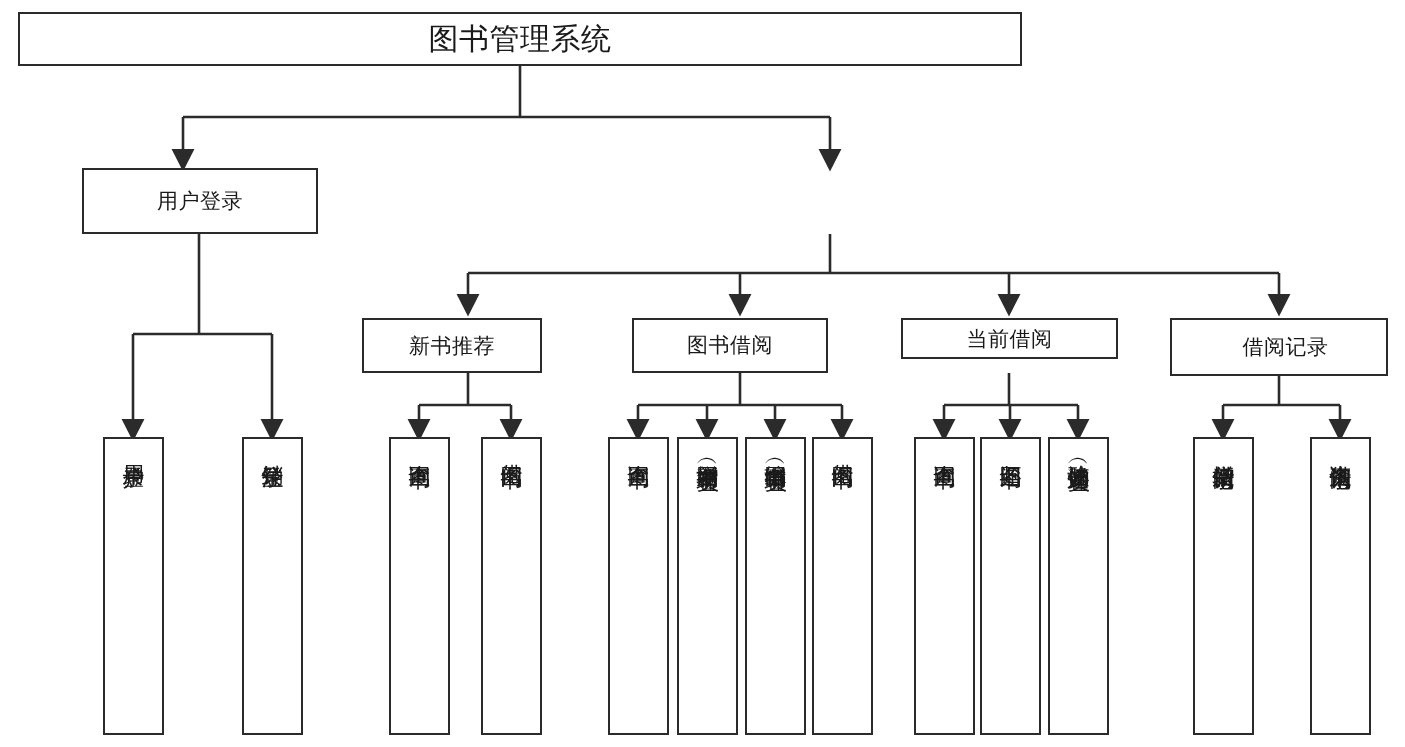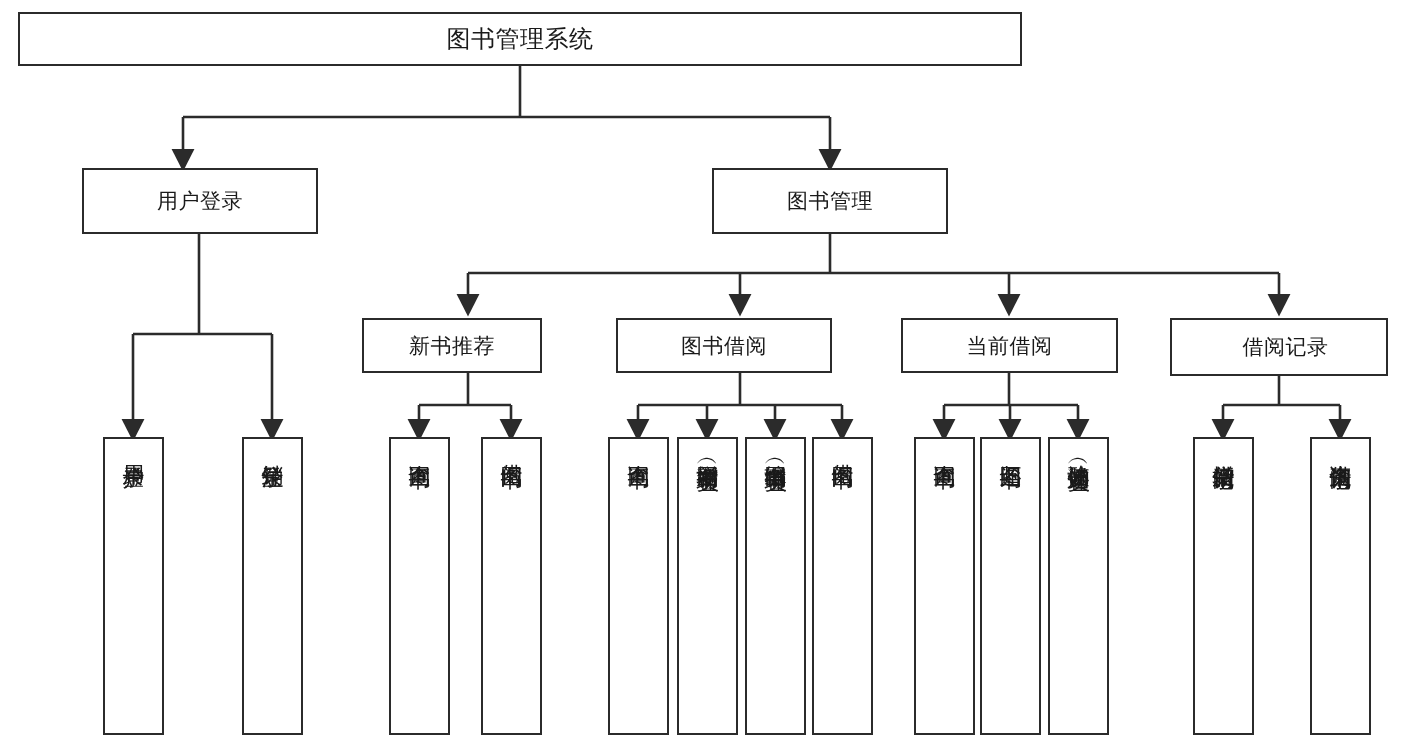--- a/index.html
+++ b/index.html
@@ -34,21 +34,21 @@
     align-items: center;
     justify-content: center;
     color: #1a1a1a;
   }
   .node .label {
     font-size: 21px;
     line-height: 1.12;
     letter-spacing: 0.5px;
     white-space: nowrap;
   }
-  .node.root .label { font-size: 24px; }
+  .node.root .label { font-size: 30px; }
   .node.lvl2 .label { font-size: 21px; }
   .node.lvl3 .label { font-size: 21px; }
   .node.leaf {
     align-items: flex-start;
     justify-content: center;
     padding-top: 8px;
   }
   .node.leaf .label {
     writing-mode: vertical-rl;
     text-orientation: upright;
@@ -122,31 +122,28 @@
     </g>
   </svg>
 
   <div class="node root" style="left:18px; top:12px; width:1004px; height:54px;">
     <span class="label">图书管理系统</span>
   </div>
 
   <div class="node lvl2" style="left:82px; top:168px; width:236px; height:66px;">
     <span class="label">用户登录</span>
   </div>
-  <div class="node lvl2" style="left:712px; top:168px; width:236px; height:66px;">
-    <span class="label">图书管理</span>
-  </div>
 
   <div class="node lvl3" style="left:362px; top:318px; width:180px; height:55px;">
     <span class="label">新书推荐</span>
   </div>
-  <div class="node lvl3" style="left:616px; top:318px; width:216px; height:55px;">
+  <div class="node lvl3" style="left:632px; top:318px; width:196px; height:55px;font-family:Liberation Serif, serif;">
     <span class="label">图书借阅</span>
   </div>
-  <div class="node lvl3" style="left:901px; top:318px; width:217px; height:55px;">
+  <div class="node lvl3" style="left:901px; top:318px; width:217px; height:41px;">
     <span class="label">当前借阅</span>
   </div>
   <div class="node lvl3" style="left:1170px; top:318px; width:218px; height:58px;padding-left:13px;">
     <span class="label">借阅记录</span>
   </div>
 
   <div class="node leaf" style="left:103px; top:437px; width:61px; height:298px;">
     <span class="label">用户登录</span>
   </div>
   <div class="node leaf" style="left:242px; top:437px; width:61px; height:298px;">

